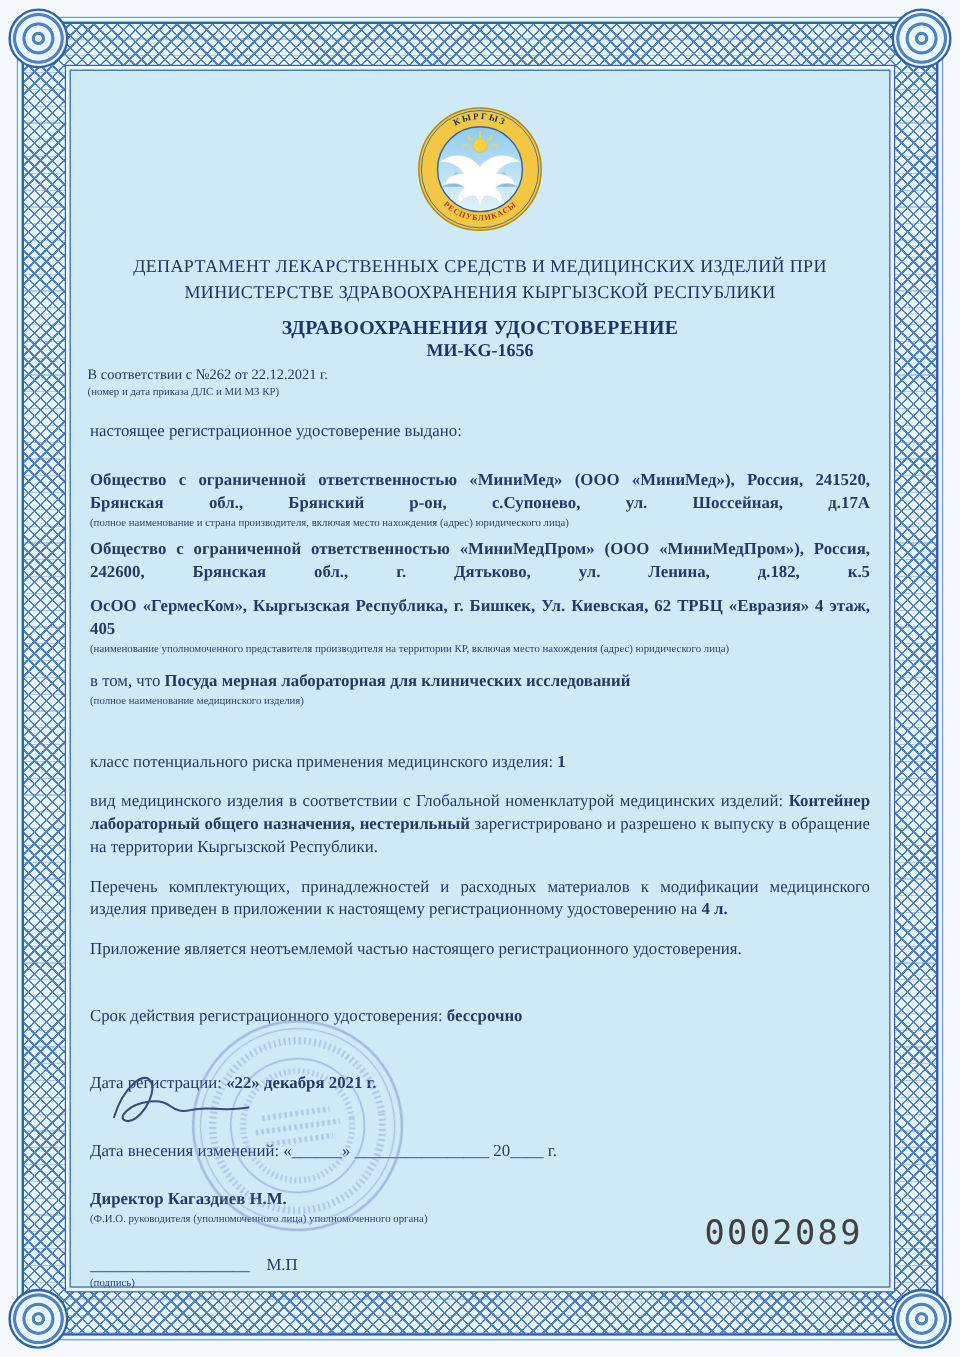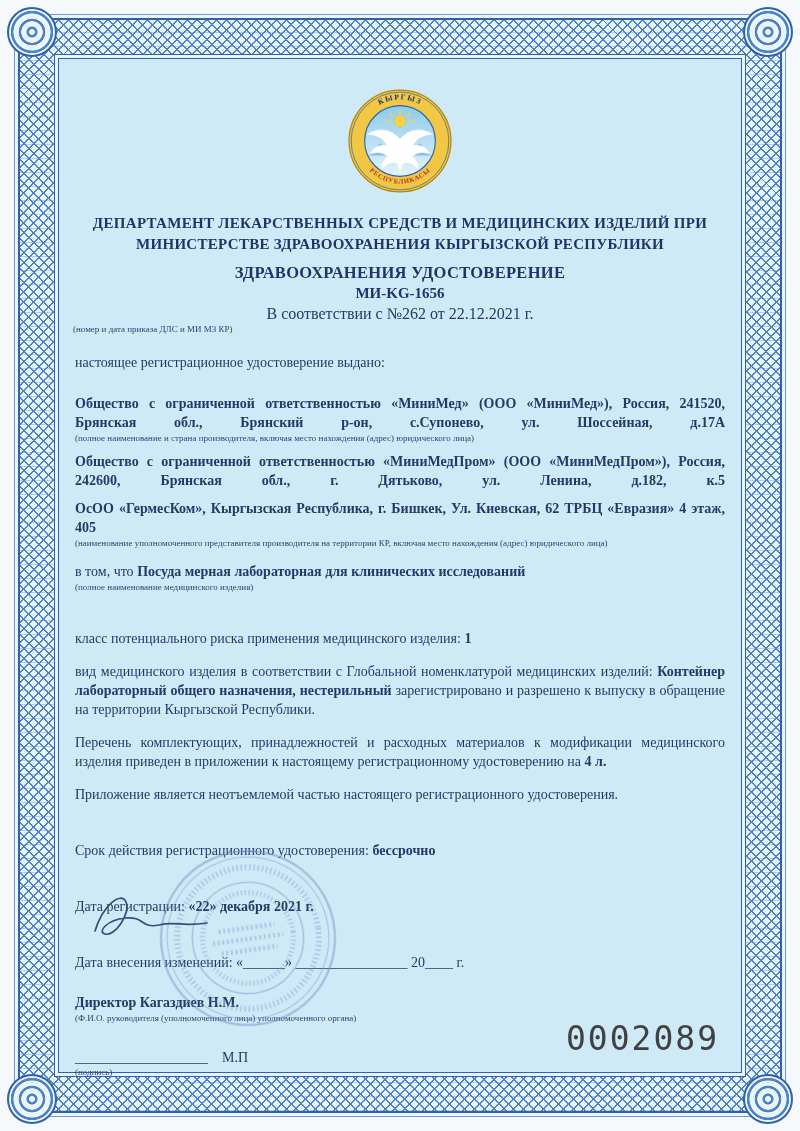--- a/index.html
+++ b/index.html
@@ -31,25 +31,25 @@
     position:absolute;inset:58px;z-index:3;
     background:#cfeaf7;
     border:1px solid #2f62a8;
     box-shadow:0 0 0 3px #eaf6fc,0 0 0 4px #2f62a8;
     padding:16px 14px;
     box-sizing:border-box;
   }
   .emblem{display:block;width:104px;height:104px;margin:14px auto 0;}
   .dept{
     margin:20px auto 0;max-width:620px;text-align:center;
-    font-size:15px;font-weight:bold;line-height:1.38;letter-spacing:.3px;color:#1d3667;
+    font-size:15px;font-weight:normal;line-height:1.38;letter-spacing:.3px;color:#1d3667;
   }
   .doc-title{margin-top:9px;text-align:center;font-size:16.5px;font-weight:bold;letter-spacing:.3px;color:#1d3667;}
   .cert-no{margin-top:2px;text-align:center;font-size:15px;font-weight:bold;color:#1d3667;}
-  .order{margin-top:3px;text-align:center;font-size:16px;}
+  .order{margin-top:3px;font-size:12px;}
   .note{font-size:9px;line-height:1.15;color:#2c4470;}
   .note.center{text-align:left;margin-top:1px;}
   .body{margin:0 2px;}
   .para{font-size:14px;line-height:1.36;text-align:justify;margin:14px 0 0;}
   .para.first{margin-top:18px;}
   .para.bold{font-weight:bold;}
   .para.jlast{text-align-last:justify;}
   .para.gap{margin-top:37px;}
   .b{font-weight:bold;}
   .note.under{margin-top:1px;}
@@ -58,23 +58,23 @@
   .mp{margin-left:14px;text-align:center;}
   .stamp{
     position:absolute;left:98px;top:788px;width:182px;height:182px;
     opacity:.5;transform:rotate(-8deg);z-index:4;pointer-events:none;
     filter:blur(.3px);
   }
   .signature-svg{
     position:absolute;left:26px;top:828px;width:140px;height:64px;z-index:5;pointer-events:none;
   }
   .serial{
-    position:absolute;right:22px;bottom:14px;
+    position:absolute;right:22px;bottom:28px;
     font-family:"DejaVu Sans Mono",monospace;
-    font-size:33px;letter-spacing:2px;color:#414141;z-index:6;
+    font-size:28px;letter-spacing:2px;color:#414141;z-index:6;
   }
 </style>
 </head>
 <body>
 
 <div class="certificate">
 
   <div class="band"></div>
   <div class="medallion m-tl"></div>
   <div class="medallion m-tr"></div>

